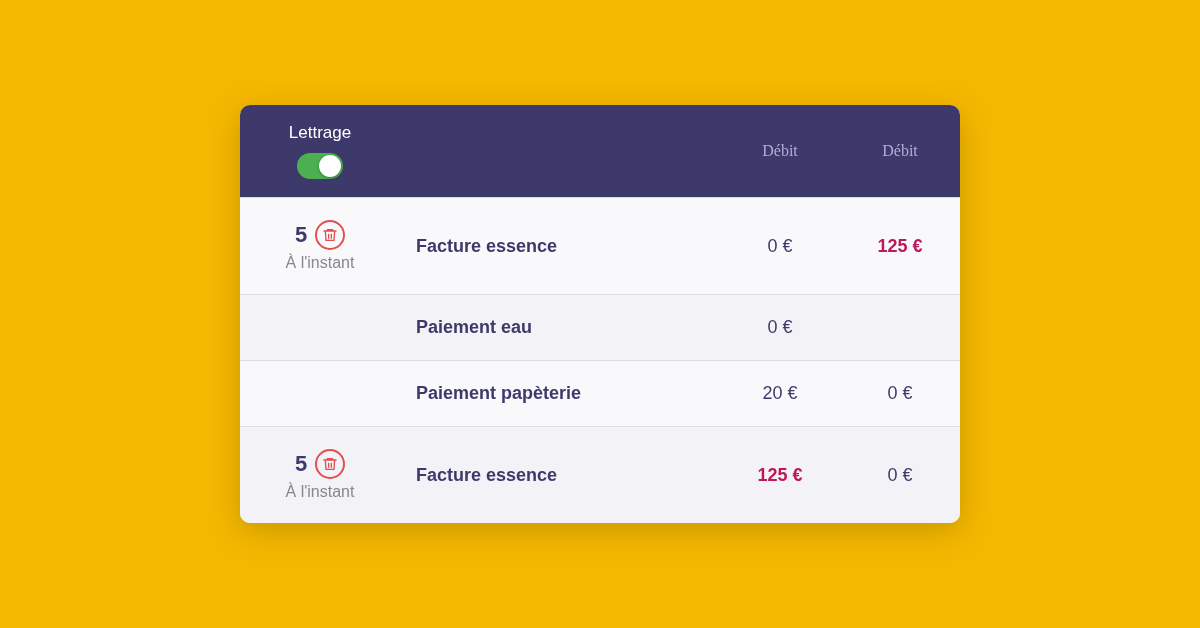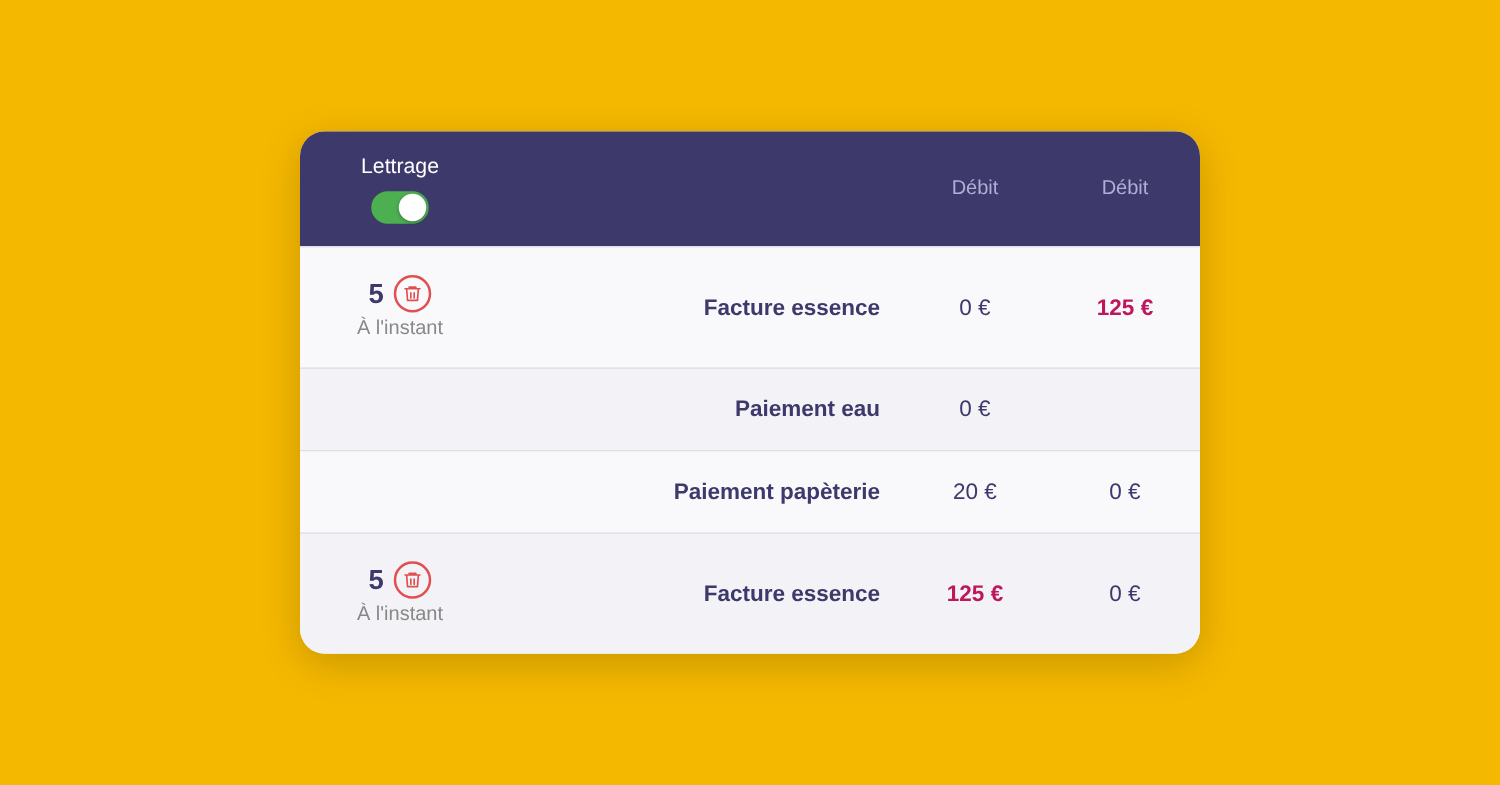--- a/index.html
+++ b/index.html
@@ -9,21 +9,21 @@
       width: 1200px;
       height: 628px;
       display: flex;
       align-items: center;
       justify-content: center;
       font-family: 'Segoe UI', Arial, sans-serif;
     }
 
     .card {
       background: #f5f5f8;
-      border-radius: 20px;
+      border-radius: 10px;
       overflow: hidden;
       box-shadow: 0 8px 32px rgba(0,0,0,0.18);
       width: 720px;
     }
 
     .table-header {
       background: #3d3a6b;
       display: grid;
       grid-template-columns: 160px 1fr 120px 120px;
       align-items: center;
@@ -64,20 +64,21 @@
     .header-description {
       padding: 18px 16px;
     }
 
     .header-debit, .header-credit {
       padding: 18px 16px;
       color: #b0aed6;
       font-size: 16px;
       font-weight: 400;
       text-align: center;
+      font-family: Liberation Serif, serif;
     }
 
     .table-row {
       display: grid;
       grid-template-columns: 160px 1fr 120px 120px;
       align-items: center;
       border-top: 1px solid #dddde8;
       background: #f9f9fc;
     }
 
@@ -125,21 +126,20 @@
     .row-timestamp {
       color: #888;
       font-size: 16px;
     }
 
     .row-description {
       padding: 22px 16px;
       color: #3d3a6b;
       font-size: 18px;
       font-weight: 600;
-      text-align: right;
     }
 
     .row-debit, .row-credit {
       padding: 22px 16px;
       text-align: center;
       font-size: 18px;
       font-weight: 500;
       color: #3d3a6b;
     }
 

